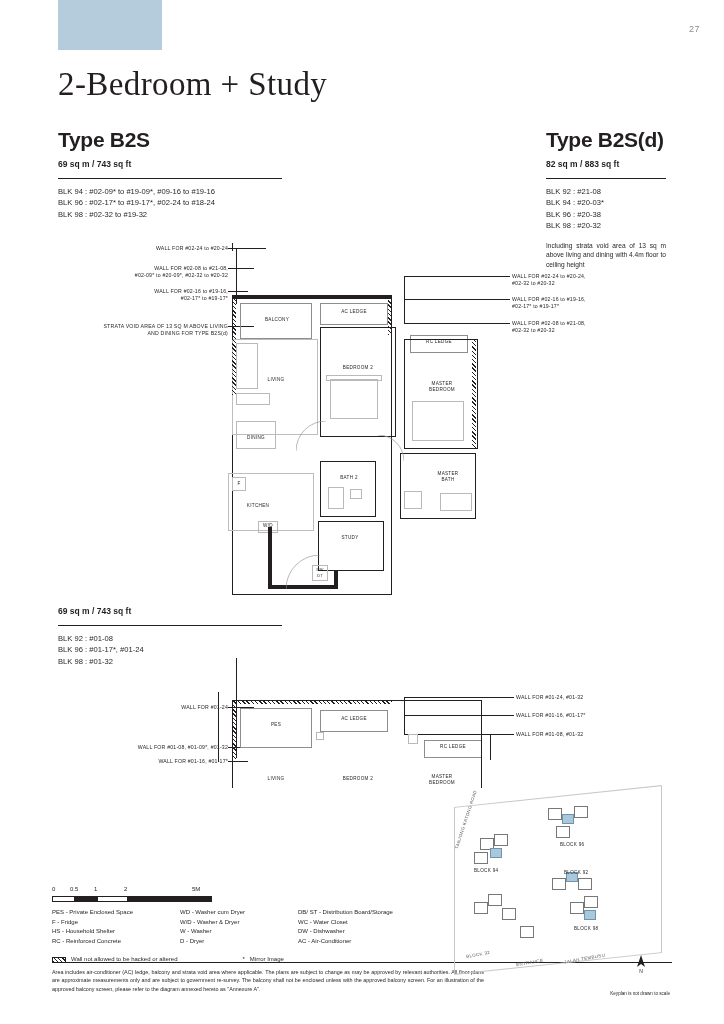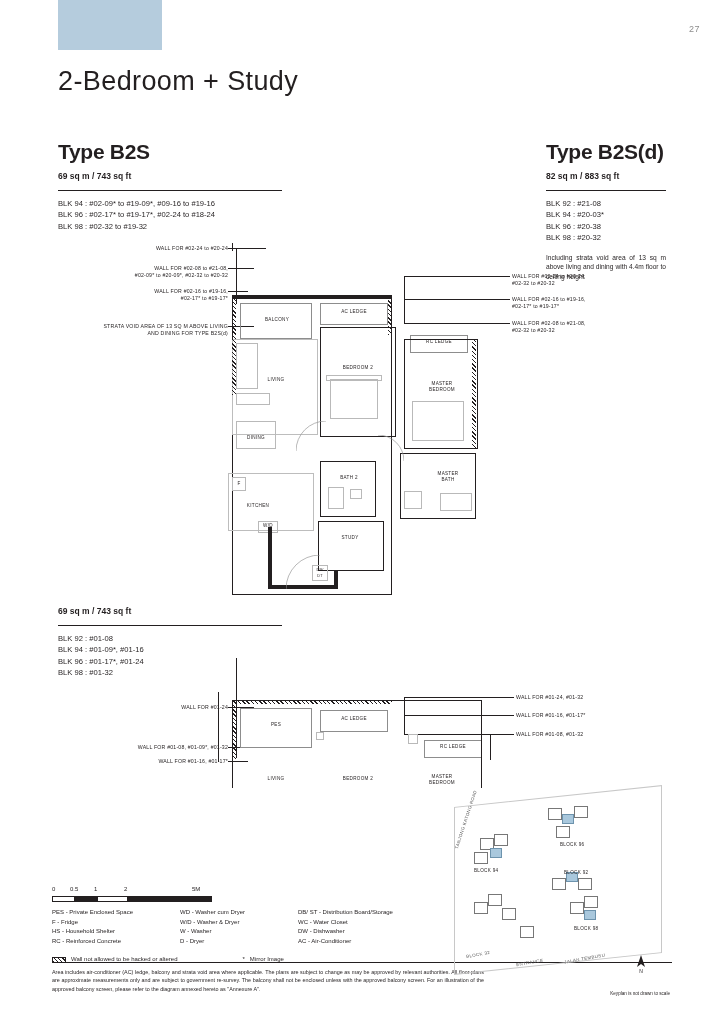--- a/index.html
+++ b/index.html
@@ -24,28 +24,28 @@
     font-size: 8px; letter-spacing: 1.7px; color: #3f3f3f;
   }
   .hdr-page {
     position: absolute; right: 24px; top: 24px;
     font-size: 9px; color: #8d8d8d; letter-spacing: .5px;
   }
 
   
   .main-title {
     position: absolute; left: 58px; top: 66px;
-    font-family: Liberation Sans, sans-serif;
-    font-size: 27px; font-weight: 400; letter-spacing: .4px; color: #231f20;
+    font-family: Liberation Serif, serif;
+    font-size: 33px; font-weight: 400; letter-spacing: .4px; color: #231f20;
   }
 
   
   .type-block { position: absolute; }
   .type-name {
-    font-size: 21px; font-weight: bold; letter-spacing: -.3px; margin: 16px 0 7px 0;
+    font-size: 21px; font-weight: bold; letter-spacing: -.3px; margin: 4px 0 7px 0;
     color:#231f20;
   }
   .type-area {
     font-size: 8.5px; font-weight: bold; margin: 0 0 9px 0; color:#231f20;
   }
   .type-rule {
     border:0; border-top:1px solid #231f20; margin: 0 0 7px 0; width:100%;
   }
   .blk-line { font-size: 7.6px; line-height: 11.4px; color:#231f20; }
   .note {
@@ -157,21 +157,20 @@
     <div class="blk-line">BLK 94 : #20-03*</div>
     <div class="blk-line">BLK 96 : #20-38</div>
     <div class="blk-line">BLK 98 : #20-32</div>
     <div class="note">Including strata void area of 13 sq m above living and dining with 4.4m floor to ceiling height</div>
   </div>
 
   <div class="type-block" id="typeB2Sp">
     <div class="type-area">69 sq m / 743 sq ft</div>
     <hr class="type-rule">
     <div class="blk-line">BLK 92 : #01-08</div>
-    <div class="blk-line">BLK 94 : #01-09*, #01-16</div>
     <div class="blk-line">BLK 96 : #01-17*, #01-24</div>
     <div class="blk-line">BLK 98 : #01-32</div>
   </div>
 
   <div class="plan" id="planTop" style="left:0;top:235px;width:724px;height:370px;">
 
     <div class="lbl rt" style="left:78px;top:10px;width:150px;">WALL FOR #02-24 to #20-24</div>
     <div class="lbl rt" style="left:78px;top:30px;width:150px;white-space:pre-line;">WALL FOR #02-08 to #21-08,
 #02-09* to #20-09*, #02-32 to #20-32</div>
     <div class="lbl rt" style="left:78px;top:53px;width:150px;white-space:pre-line;">WALL FOR #02-16 to #19-16,

